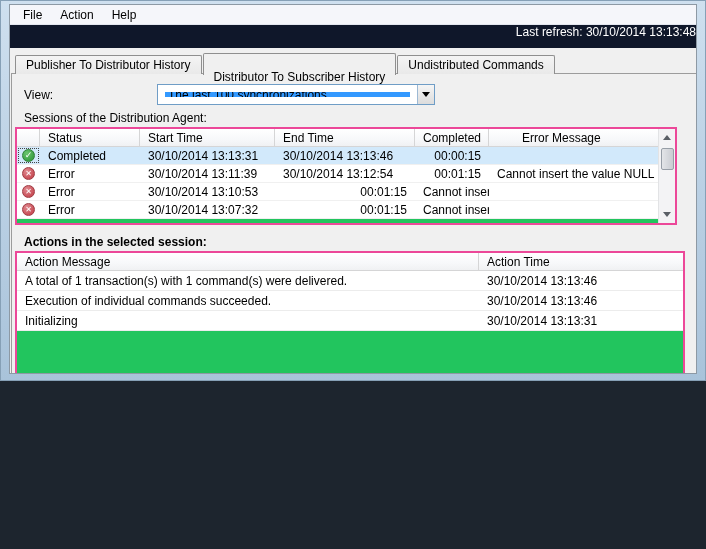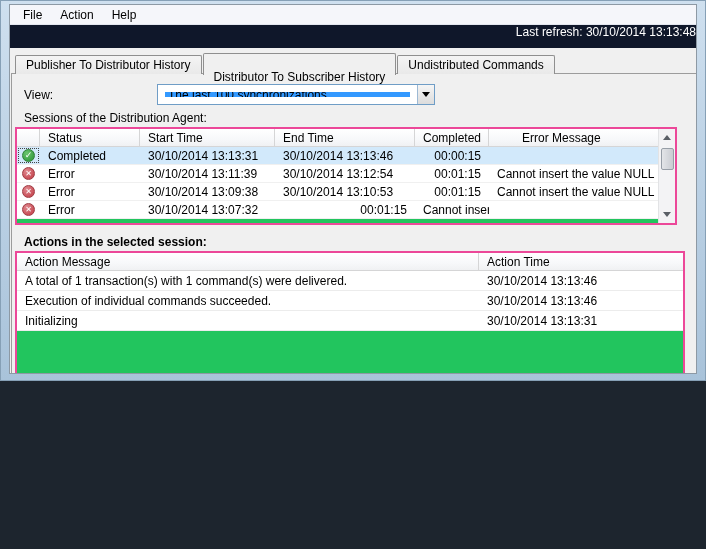--- a/index.html
+++ b/index.html
@@ -189,21 +189,20 @@
             <div class="td">30/10/2014 13:11:39</div>
             <div class="td">30/10/2014 13:12:54</div>
             <div class="td num">00:01:15</div>
             <div class="td">Cannot insert the value NULL int...</div>
           </div>
           <div class="t-row" style="width:643px;">
             <div class="td icon-cell">
                 <span class="s-icon icon-error"></span>
               </div>
             <div class="td">Error</div>
-            <div class="td">30/10/2014 13:09:38</div>
             <div class="td">30/10/2014 13:10:53</div>
             <div class="td num">00:01:15</div>
             <div class="td">Cannot insert the value NULL int...</div>
           </div>
           <div class="t-row" style="width:643px;">
             <div class="td icon-cell">
                 <span class="s-icon icon-error"></span>
               </div>
             <div class="td">Error</div>
             <div class="td">30/10/2014 13:07:32</div>

